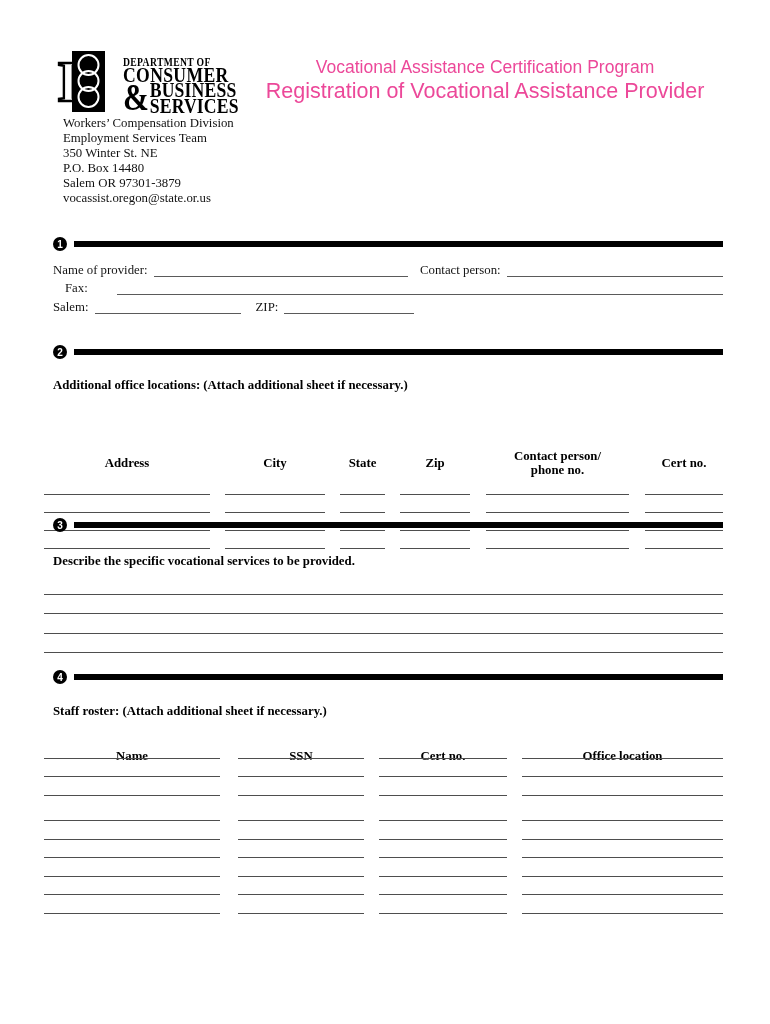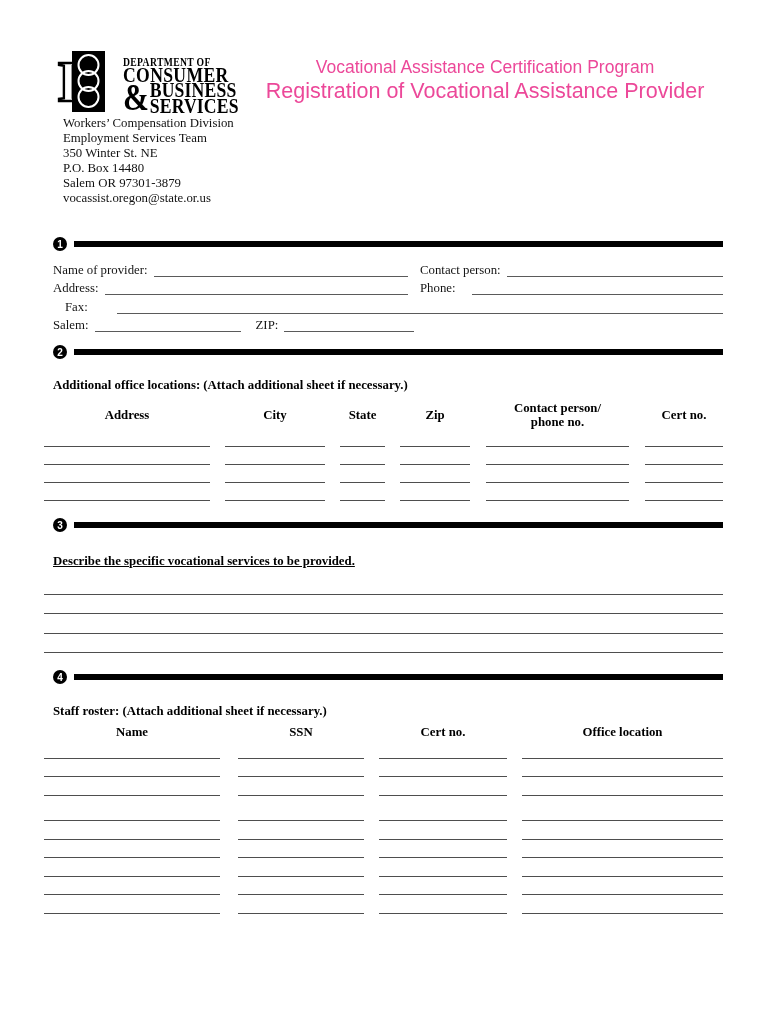--- a/index.html
+++ b/index.html
@@ -56,33 +56,33 @@
   .half-r { flex: 1; margin-left: 12px; display: flex; align-items: flex-end; }
   .lbl { white-space: nowrap; line-height: 14px; }
   .half-r .lbl { min-width: 46px; }
   .wline { flex: 1; border-bottom: 1.4px solid #5a5a5a; margin-left: 6px; height: 13px; }
   .wl-state { flex: 0 0 146px; }
   .wl-zip { flex: 0 0 130px; }
   .zip-lbl { margin-left: 15px; }
 
   
   .hdr-row { display: flex; align-items: center; font-weight: bold; font-size: 12.8px; }
-  .h-cell { white-space: pre-line; line-height: 13.5px; text-align: center; color: #000; }
+  .h-cell { white-space: pre-line; line-height: 13.5px; text-align: center; color: #000; margin-top: 48px; }
 
   
   .sec2 .heading { margin-top: 20px; }
   .sec2 .hdr-row { margin-top: 10px; }
   .s2c1 { width: 166px; } .s2c2 { width: 100px; margin-left: 15px; }
   .s2c3 { width: 45px;  margin-left: 15px; } .s2c4 { width: 70px;  margin-left: 15px; }
   .s2c5 { width: 143px; margin-left: 16px; } .s2c6 { width: 78px;  margin-left: 16px; }
   .s2-row { display: flex; height: 18px; }
   .cell { border-bottom: 1.4px solid #4e4e4e; }
 
   
-  .sec3 .heading { margin-top: 23px; text-decoration: underline; }
+  .sec3 .heading { margin-top: 23px; }
   .s3-lines { margin-top: 7px; }
   .s3-line { height: 18.5px; border-bottom: 1.4px solid #4e4e4e; }
 
   
   .sec4 .heading { margin-top: 21px; }
   .sec4 .hdr-row { margin-top: 8px; height: 14px; }
   .s4c1 { width: 176px; } .s4c2 { width: 126px; margin-left: 18px; }
   .s4c3 { width: 128px; margin-left: 15px; } .s4c4 { width: 201px; margin-left: 15px; }
   .s4-row { display: flex; height: 18.5px; }
   .s4-rows > div:nth-of-type(4) { margin-top: 7px; }
@@ -137,30 +137,20 @@
         <div class="half-l">
           <span class="lbl">Name of provider:</span>
           <span class="wline"></span>
         </div>
         <div class="half-r">
           <span class="lbl">Contact person:</span>
           <span class="wline"></span>
         </div>
       </div>
       <div class="f-row">
-        <div class="half-l">
-          <span class="lbl">Address:</span>
-          <span class="wline"></span>
-        </div>
-        <div class="half-r">
-          <span class="lbl">Phone:</span>
-          <span class="wline"></span>
-        </div>
-      </div>
-      <div class="f-row">
         <div class="half-r">
           <span class="lbl">Fax:</span>
           <span class="wline"></span>
         </div>
       </div>
       <div class="f-row">
         <span class="lbl">Salem:</span>
         <span class="wline wl-state"></span>
         <span class="lbl zip-lbl">ZIP:</span>
         <span class="wline wl-zip"></span>

